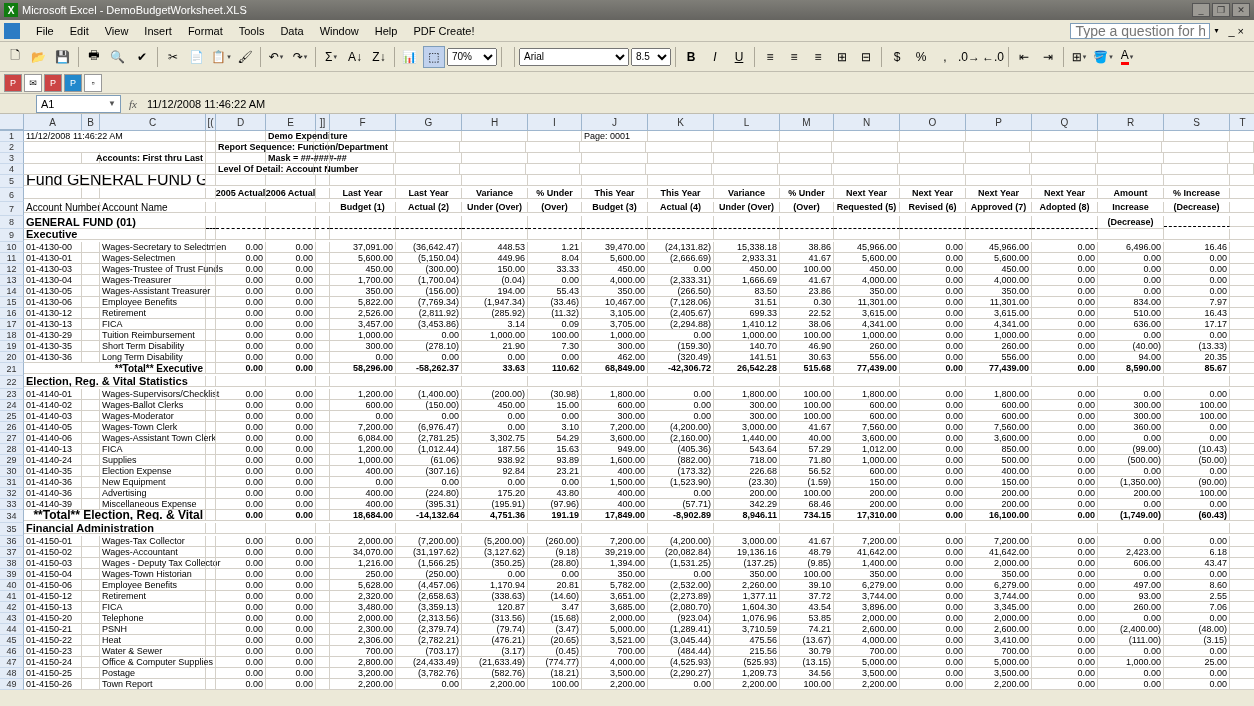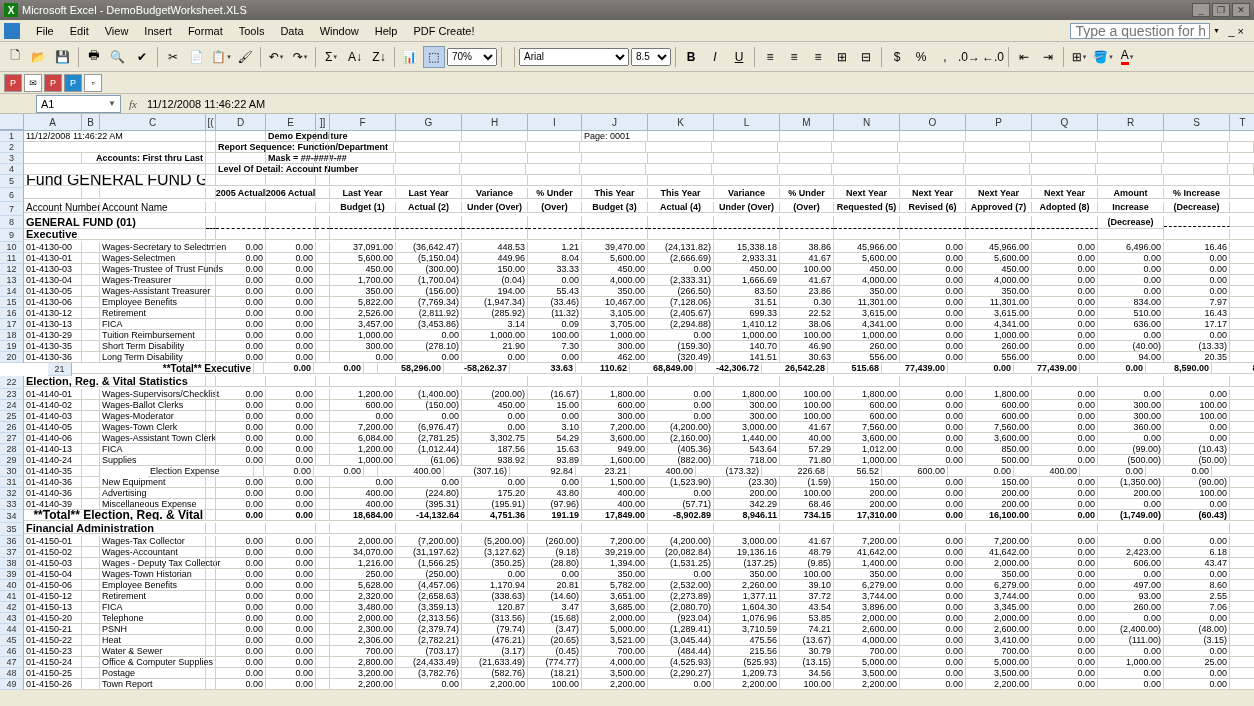--- a/index.html
+++ b/index.html
@@ -674,21 +674,21 @@
         <div class="c wM r">30.63</div>
         <div class="c wN r">556.00</div>
         <div class="c wO r">0.00</div>
         <div class="c wP r">556.00</div>
         <div class="c wQ r">0.00</div>
         <div class="c wR r">94.00</div>
         <div class="c wS r">20.35</div>
         <div class="c wT"></div>
       </div>
       <div class="row" style="height: 13px;">
-        <div class="rh" style="height: 13px; margin-left: 48px;">21</div>
+        <div class="rh" style="height: 13px;">21</div>
         <div class="c span3 bld r" style="font-size: 10px; padding-left: 9px;">**Total** Executive</div>
         <div class="c wCI"></div>
         <div class="c wD r bld">0.00</div>
         <div class="c wE r bld">0.00</div>
         <div class="c wEI"></div>
         <div class="c wF r bld">58,296.00</div>
         <div class="c wG r bld">-58,262.37</div>
         <div class="c wH r bld">33.63</div>
         <div class="c wI r bld">110.62</div>
         <div class="c wJ r bld">68,849.00</div>
@@ -731,21 +731,21 @@
         <div class="c wA">01-4140-01</div>
         <div class="c wB"></div>
         <div class="c wC" style="overflow: visible;">Wages-Supervisors/Checklist</div>
         <div class="c wCI"></div>
         <div class="c wD r">0.00</div>
         <div class="c wE r">0.00</div>
         <div class="c wEI"></div>
         <div class="c wF r">1,200.00</div>
         <div class="c wG r">(1,400.00)</div>
         <div class="c wH r">(200.00)</div>
-        <div class="c wI r">(16.67)</div>
+        <div class="c wI r">(30.98)</div>
         <div class="c wJ r">1,800.00</div>
         <div class="c wK r">0.00</div>
         <div class="c wL r">1,800.00</div>
         <div class="c wM r">100.00</div>
         <div class="c wN r">1,800.00</div>
         <div class="c wO r">0.00</div>
         <div class="c wP r">1,800.00</div>
         <div class="c wQ r">0.00</div>
         <div class="c wR r">0.00</div>
         <div class="c wS r">0.00</div>
@@ -898,21 +898,21 @@
         <div class="c wP r">500.00</div>
         <div class="c wQ r">0.00</div>
         <div class="c wR r">(500.00)</div>
         <div class="c wS r">(50.00)</div>
         <div class="c wT"></div>
       </div>
       <div class="row">
         <div class="rh">30</div>
         <div class="c wA">01-4140-35</div>
         <div class="c wB"></div>
-        <div class="c wC" style="overflow: visible; margin-left: 48px;">Election Expense</div>
+        <div class="c wC" style="overflow: visible;">Election Expense</div>
         <div class="c wCI"></div>
         <div class="c wD r">0.00</div>
         <div class="c wE r">0.00</div>
         <div class="c wEI"></div>
         <div class="c wF r">400.00</div>
         <div class="c wG r">(307.16)</div>
         <div class="c wH r">92.84</div>
         <div class="c wI r">23.21</div>
         <div class="c wJ r">400.00</div>
         <div class="c wK r">(173.32)</div>

